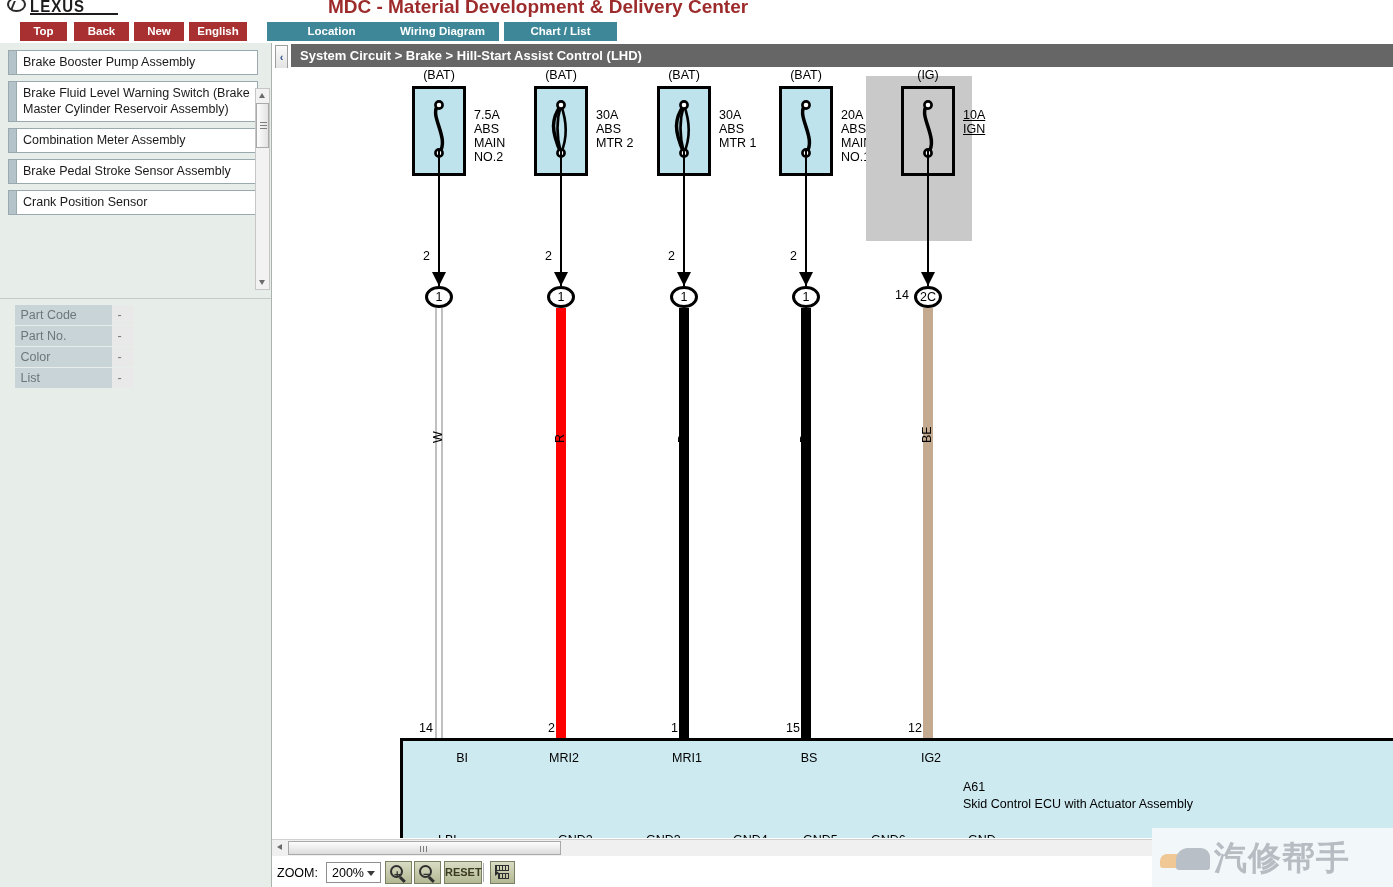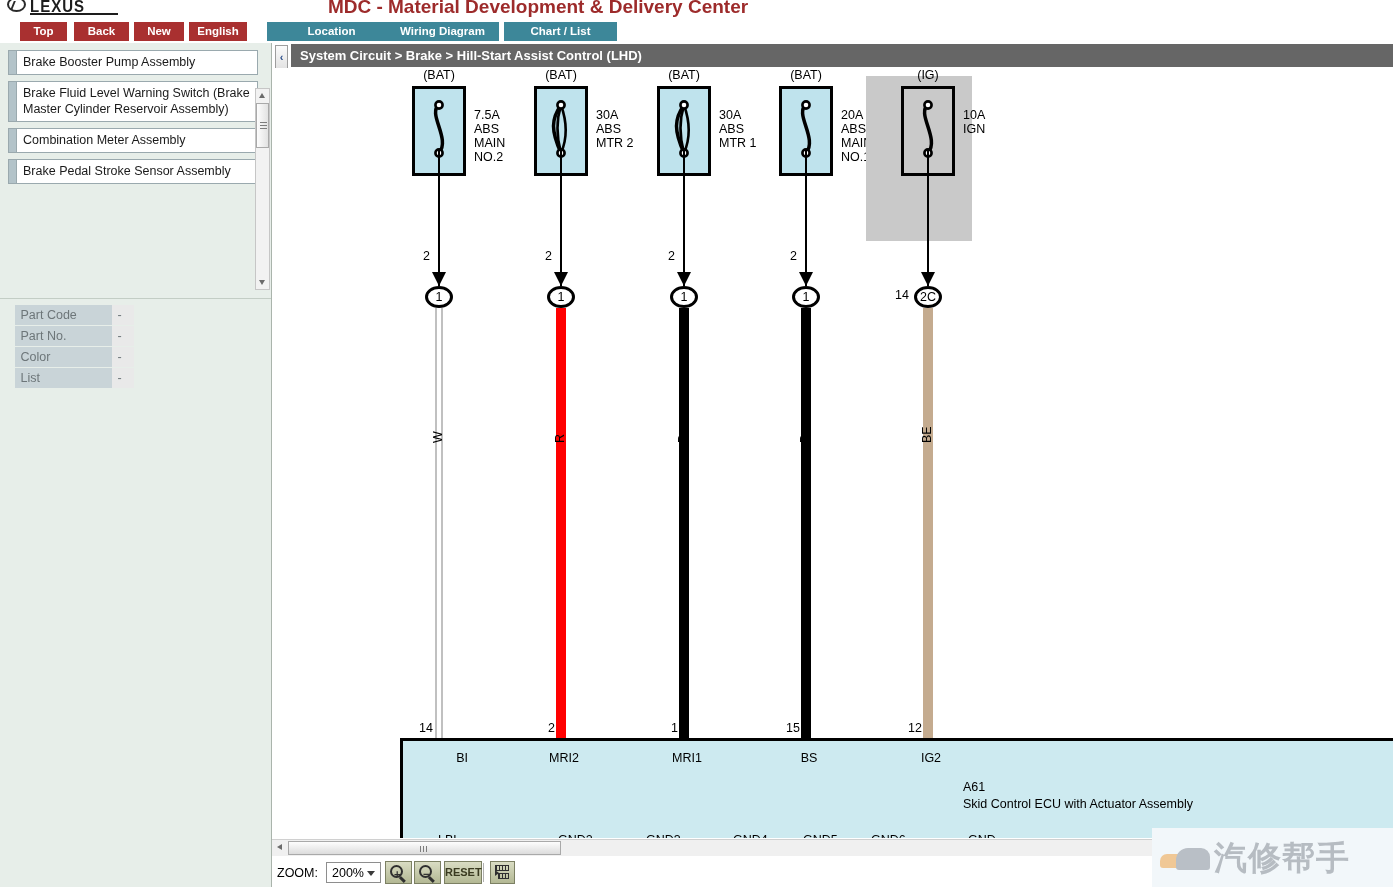--- a/index.html
+++ b/index.html
@@ -243,20 +243,24 @@
         <div class="tag"></div>
         <div class="lbl">Brake Fluid Level Warning Switch (Brake Master Cylinder Reservoir Assembly)</div>
       </div>
       <div class="part-item">
         <div class="tag"></div>
         <div class="lbl">Combination Meter Assembly</div>
       </div>
       <div class="part-item">
         <div class="tag"></div>
         <div class="lbl">Brake Pedal Stroke Sensor Assembly</div>
+      </div>
+      <div class="part-item">
+        <div class="tag"></div>
+        <div class="lbl">Crank Position Sensor</div>
       </div>
     </div>
   <div id="list-sb">
     <div class="arrow up">
         <div class="tri"></div>
       </div>
     <div class="thumb">
         <div class="grip"></div>
       </div>
     <div class="arrow down">
@@ -378,21 +382,21 @@
       <div class="pin-num" style="left: 508px; top: 653px; width: 20px; text-align: right;">15</div>
       <div class="ig-panel" style="left: 594px; top: 8px; width: 106px; height: 165px;"></div>
       <div class="fuse-bat-label" style="left: 636px; top: 0px; width: 40px; text-align: center;">(IG)</div>
       <div class="fuse-box ig" style="left: 629px; top: 18px; width: 54px; height: 90px;">
         <svg width="48" height="84" viewBox="0 0 48 84" style="position: absolute; left: 0px; top: 0px;">
           <path d="M24 16 C12 24 36 50 24 64" stroke="#000" stroke-width="3.5" fill="none"></path>
           <circle cx="24" cy="16" r="3.6" fill="#fff" stroke="#000" stroke-width="2.6"></circle>
           <circle cx="24" cy="64" r="3.6" fill="#fff" stroke="#000" stroke-width="2.6"></circle>
         </svg>
       </div>
-      <div class="fuse-spec" style="left: 691px; top: 40px;">
+      <div class="fuse-spec" style="left: 691px; top: 40px; text-decoration: underline;">
         <div>10A</div>
         <div>IGN</div>
       </div>
       <div class="wire" style="left: 655px; top: 82px; width: 2px; height: 136px; background: rgb(0, 0, 0);"></div>
       <div class="wire" style="left: 649px; top: 204px; width: 0px; height: 0px; border-left: 7px solid transparent; border-right: 7px solid transparent; border-top: 14px solid rgb(0, 0, 0);"></div>
       <div class="pin-num" style="left: 623px; top: 220px;">14</div>
       <div class="conn-circle" style="left: 642px; top: 218px;">2C</div>
       <div class="wire" style="left: 651px; top: 240px; width: 10px; height: 430px; background: rgb(196, 171, 143);"></div>
       <div class="wire-label" style="left: 648px; top: 375px;">BE</div>
       <div class="pin-num" style="left: 630px; top: 653px; width: 20px; text-align: right;">12</div>

